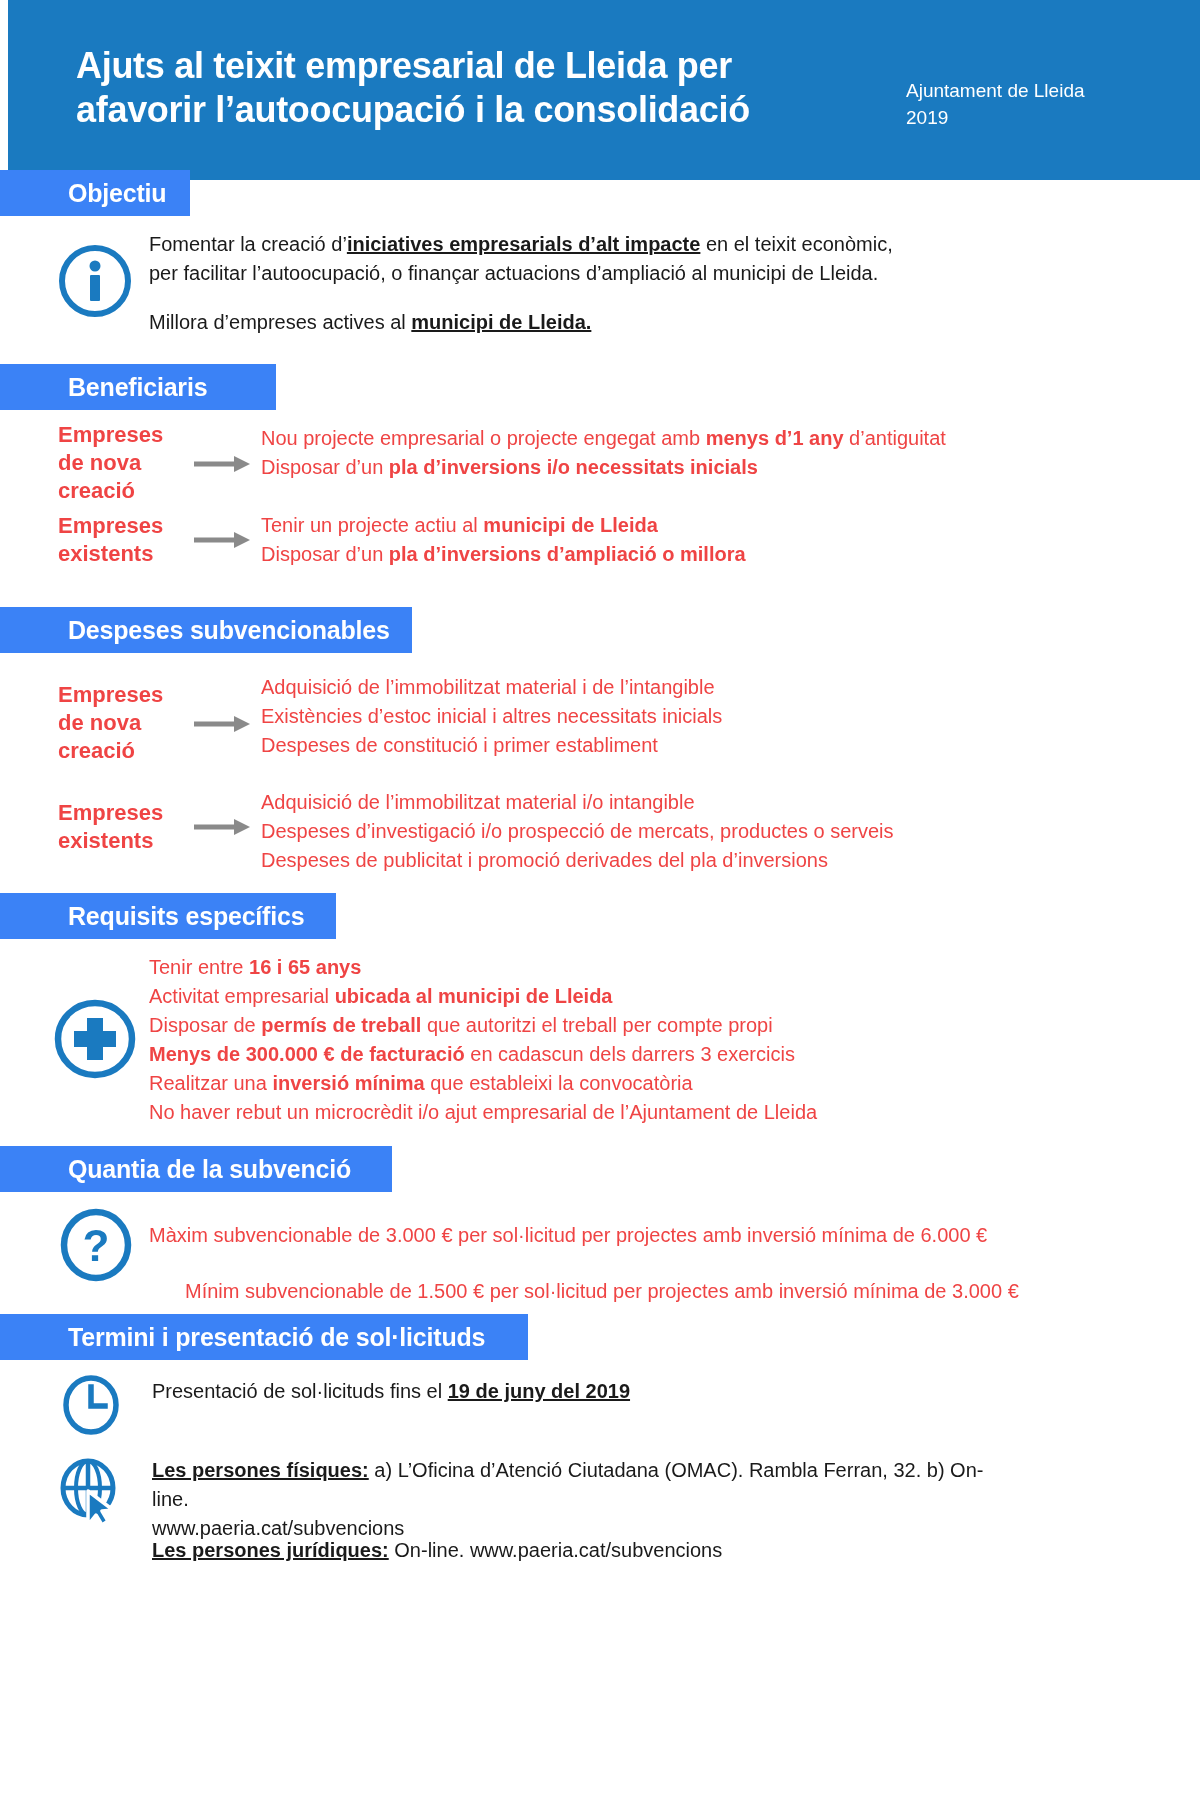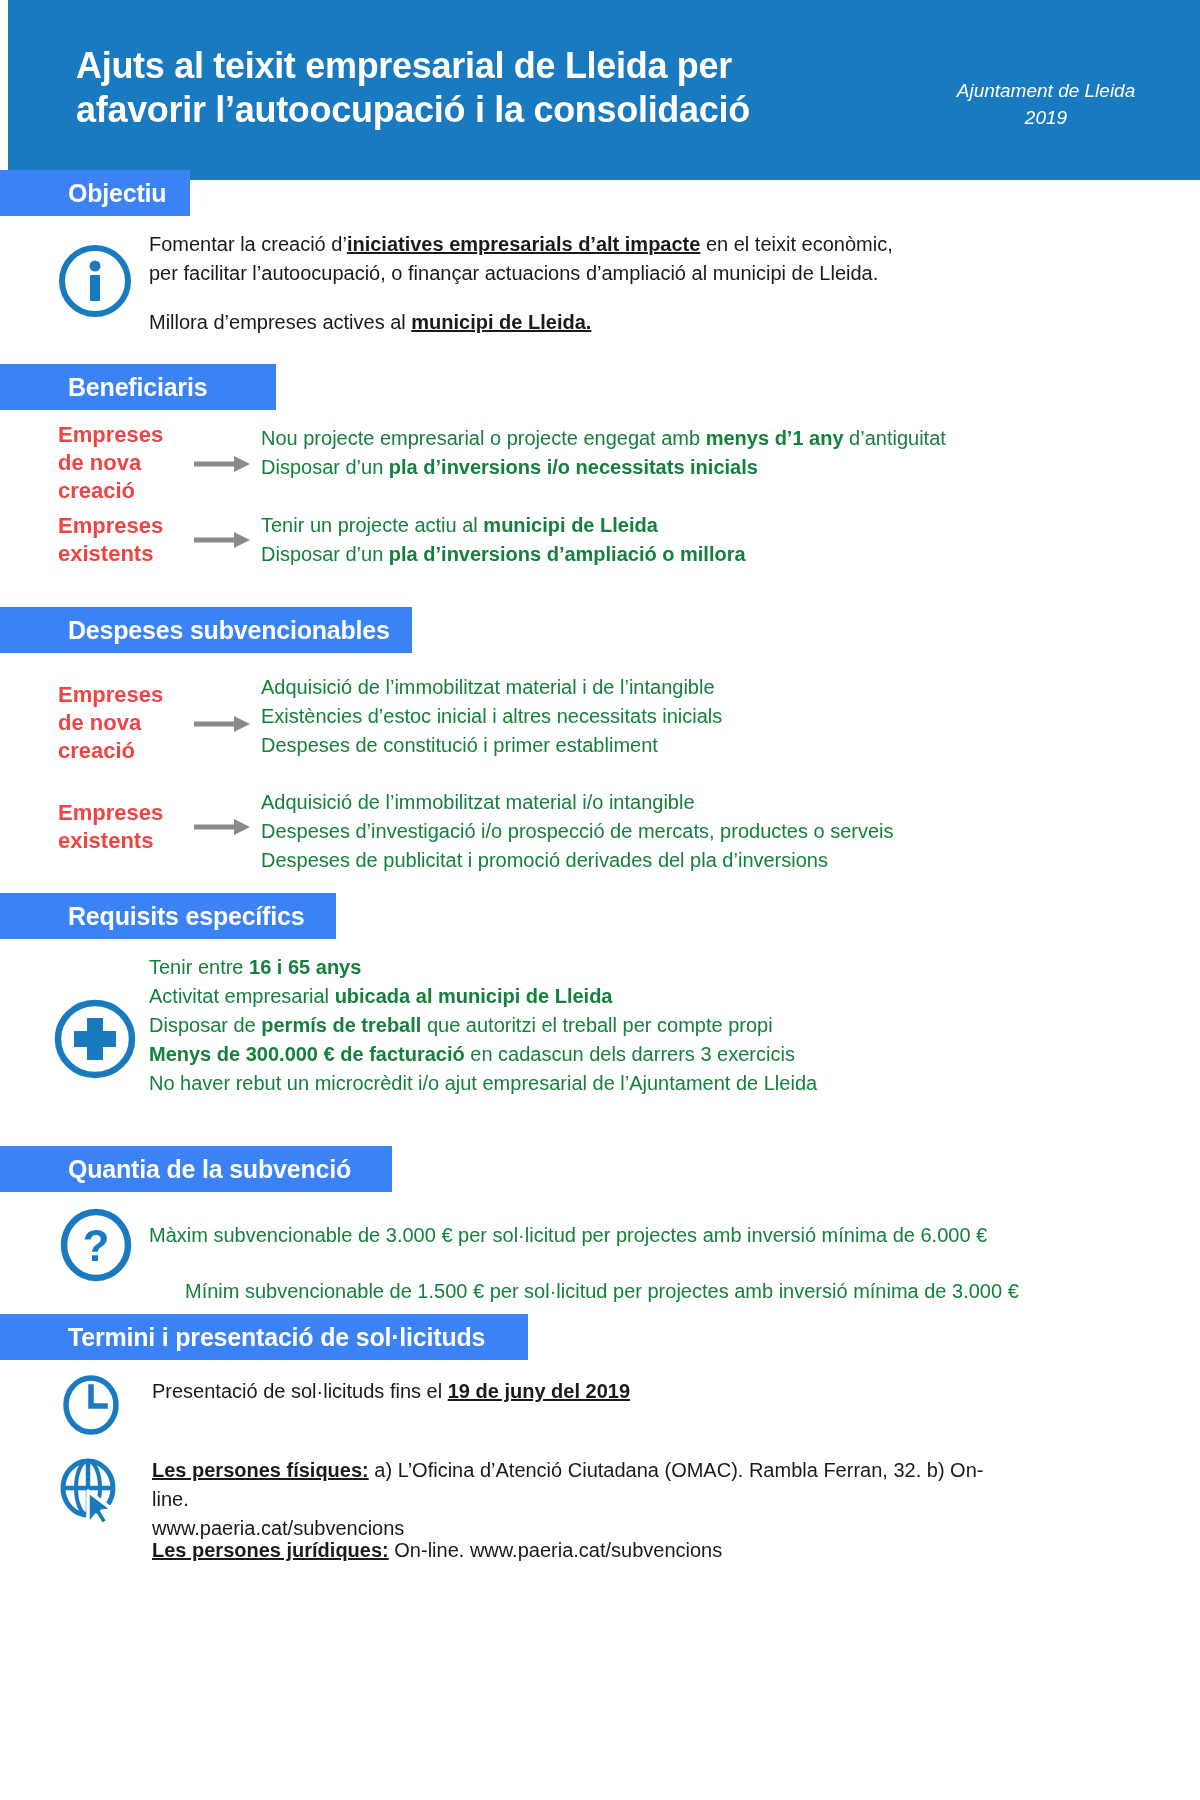--- a/index.html
+++ b/index.html
@@ -36,25 +36,24 @@
     font-weight: bold;
     line-height: 1.22;
     letter-spacing: -0.3px;
   }
   .header-title .tline { display: block; }
   .header-meta {
     position: absolute;
     right: 22px;
     top: 78px;
     width: 280px;
-    text-align: center;
+    text-align: left;
     color: #ffffff;
     font-size: 19px;
     line-height: 1.42;
-    font-style: italic;
   }
   .header-meta span { display: block; }
 
   
   .band {
     position: absolute;
     left: 0;
     background: #3b82f6;
     color: #ffffff;
     font-size: 25px;
@@ -89,21 +88,21 @@
 
   
   .icon { position: absolute; }
 
   
   .lines { position: absolute; }
   .lines .ln {
     font-size: 20px;
     line-height: 29px;
     white-space: nowrap;
-    color: #15803d;
+    color: #ef4444;
   }
   .lines .ln b { font-weight: bold; }
 
   .para { position: absolute; font-size: 20px; line-height: 29px; color:#1a1a1a; }
   .para b { font-weight: bold; text-decoration: underline; }
 </style>
 </head>
 <body>
 
 <div class="header">
@@ -230,20 +229,23 @@
     <span>Tenir entre </span><b>16 i 65 anys</b><span></span>
   </div>
   <div class="ln">
     <span>Activitat empresarial </span><b>ubicada al municipi de Lleida</b><span></span>
   </div>
   <div class="ln">
     <span>Disposar de </span><b>permís de treball</b><span> que autoritzi el treball per compte propi</span>
   </div>
   <div class="ln">
     <span></span><b>Menys de 300.000 € de facturació</b><span> en cadascun dels darrers 3 exercicis</span>
+  </div>
+  <div class="ln">
+    <span>Realitzar una </span><b>inversió mínima</b><span> que estableixi la convocatòria</span>
   </div>
   <div class="ln">
     <span>No haver rebut un microcrèdit i/o ajut empresarial de l’Ajuntament de Lleida</span>
   </div>
 </div>
 
 <div class="band" style="top:1146px; width:392px;">
   <span class="band-label">Quantia de la subvenció</span>
 </div>
 

